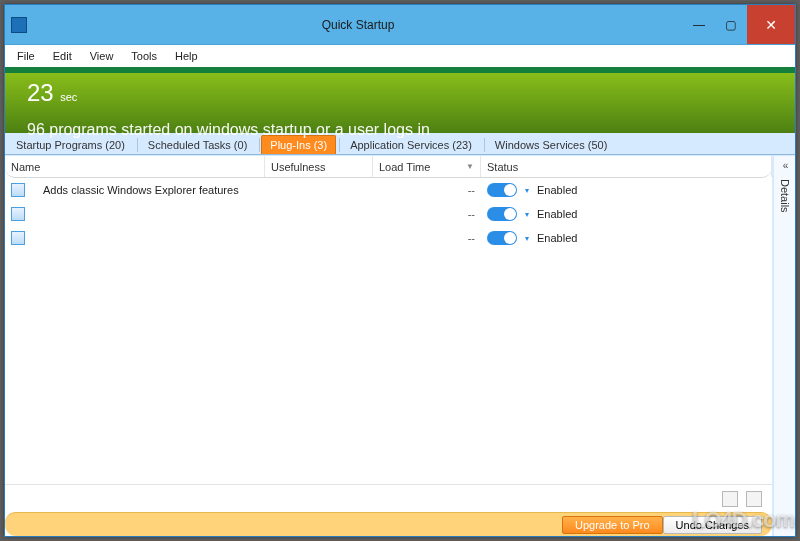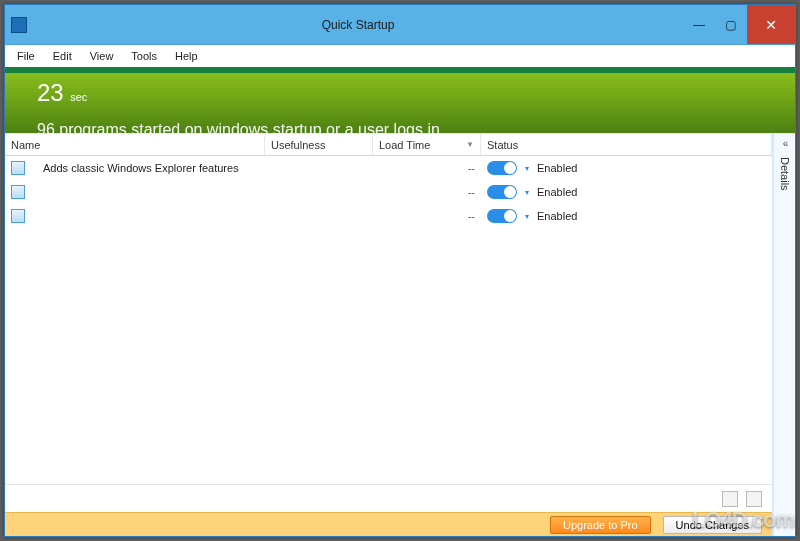--- a/index.html
+++ b/index.html
@@ -19,21 +19,21 @@
 .titlebar .title { flex: 1; text-align: center; font-size: 12px; color: #1a1a1a; }
 .winbtns { display: flex; height: 100%; }
 .winbtn { width: 32px; display: flex; align-items: center; justify-content: center; font-size: 12px; color: #1a1a1a; cursor: default; }
 .winbtn.close { width: 48px; background: #c84030; color: #fff; font-size: 14px; }
 
 .menubar { display: flex; gap: 2px; padding: 2px 4px; background: #fff; border-bottom: 6px solid #15803d; }
 .menuitem { font-size: 11px; padding: 3px 8px; color: #222; cursor: default; }
 
 .banner {
   height: 60px; background: linear-gradient(to bottom, #88bd1a 0%, #6ea317 45%, #4d8012 100%);
-  color: #fff; padding: 6px 32px; position: relative;
+  color: #fff; padding: 6px 22px; position: relative;
 }
 .banner .bignum { font-size: 24px; font-weight: 300; display: inline; }
 .banner .unit { font-size: 11px; margin-left: 2px; }
 .banner .sub { font-size: 16px; margin-top: 14px; opacity: .95; }
 
 .tabbar {
   display: flex; background: #d6eaff; border-bottom: 1px solid #8fb8db;
   padding: 2px 0 0 2px; gap: 0; height: 22px; align-items: flex-end;
 }
 .tab {
@@ -42,21 +42,21 @@
 }
 .tab.active { background: #ff8a1e; color: #fff; border-color: #d6730a; border-radius: 2px 2px 0 0; }
 .tabsep { width: 1px; background: #a6c6e2; height: 14px; align-self: center; margin: 0 1px; }
 
 .body { flex: 1; display: flex; border-top: 1px solid #d6eaff; }
 
 .main { flex: 1; display: flex; flex-direction: column; border-right: 1px solid #d6eaff; }
 
 .colheaders {
   display: flex; background: #fff; border-bottom: 1px solid #d6d6d6;
-  font-size: 11px; color: #333; height: 22px; align-items: center;
+  font-size: 11px; color: #333; height: 22px; align-items: center; border-radius: 10px;
 }
 .colheaders > div { padding: 0 6px; border-right: 1px solid #e6e6e6; height: 100%; display: flex; align-items: center; }
 .col-name { width: 260px; }
 .col-use  { width: 108px; }
 .col-load { width: 108px; justify-content: space-between; }
 .col-status { flex: 1; }
 .sort-arrow { font-size: 8px; color: #888; }
 
 .rows { flex: 1; overflow: auto; background: #fff; }
 .row { display: flex; align-items: center; font-size: 11px; color: #222; height: 24px; }
@@ -82,21 +82,21 @@
 .chevrons { font-size: 10px; color: #4a4a4a; letter-spacing: -2px; cursor: default; }
 .vlabel { writing-mode: vertical-rl; font-size: 11px; color: #333; margin-top: 8px; }
 
 .footer {
   height: 28px; background: #fff; border-top: 1px solid #e4e4e4;
   display: flex; justify-content: flex-end; align-items: center; gap: 8px; padding: 0 10px;
 }
 .footer .smallicon { width: 16px; height: 16px; border: 1px solid #b8b8b8; background: #f4f4f4; cursor: default; }
 .statusbar {
   height: 24px; background: #ffd37a; border-top: 1px solid #e6b84e;
-  display: flex; justify-content: flex-end; align-items: center; gap: 12px; padding: 0 10px;
+  display: flex; justify-content: flex-end; align-items: center; padding: 0 10px; border-radius: 11px;
 }
 .btn {
   font-size: 11px; padding: 2px 12px; border: 1px solid #b8b8b8; background: linear-gradient(#fff,#ececec);
   cursor: default; border-radius: 2px;
 }
 .btn.primary { background: linear-gradient(#ffb14a,#ff8a1e); border-color: #d6730a; color: #fff; }
 
 .watermark {
   position: absolute; right: 6px; bottom: 8px; font-size: 22px; font-weight: 700;
   color: rgba(255,255,255,.55); text-shadow: 0 1px 3px rgba(0,0,0,.45); letter-spacing: -1px;
@@ -127,20 +127,31 @@
   </div>
 
   <div class="banner">
     <div>
       <span class="bignum">23</span>
       <span class="unit">sec</span>
     </div>
     <div class="sub">96 programs started on windows startup or a user logs in</div>
   </div>
 
+  <div class="tabbar">
+    <div class="tab">Startup Programs (20)</div>
+    <div class="tabsep"></div>
+    <div class="tab">Scheduled Tasks (0)</div>
+    <div class="tabsep"></div>
+    <div class="tab active">Plug-Ins (3)</div>
+    <div class="tabsep"></div>
+    <div class="tab">Application Services (23)</div>
+    <div class="tabsep"></div>
+    <div class="tab">Windows Services (50)</div>
+  </div>
 
   <div class="body">
     <div class="main">
 
       <div class="colheaders">
         <div class="col-name">Name</div>
         <div class="col-use">Usefulness</div>
         <div class="col-load">
           <span>Load Time</span>
           <span class="sort-arrow">▼</span>

